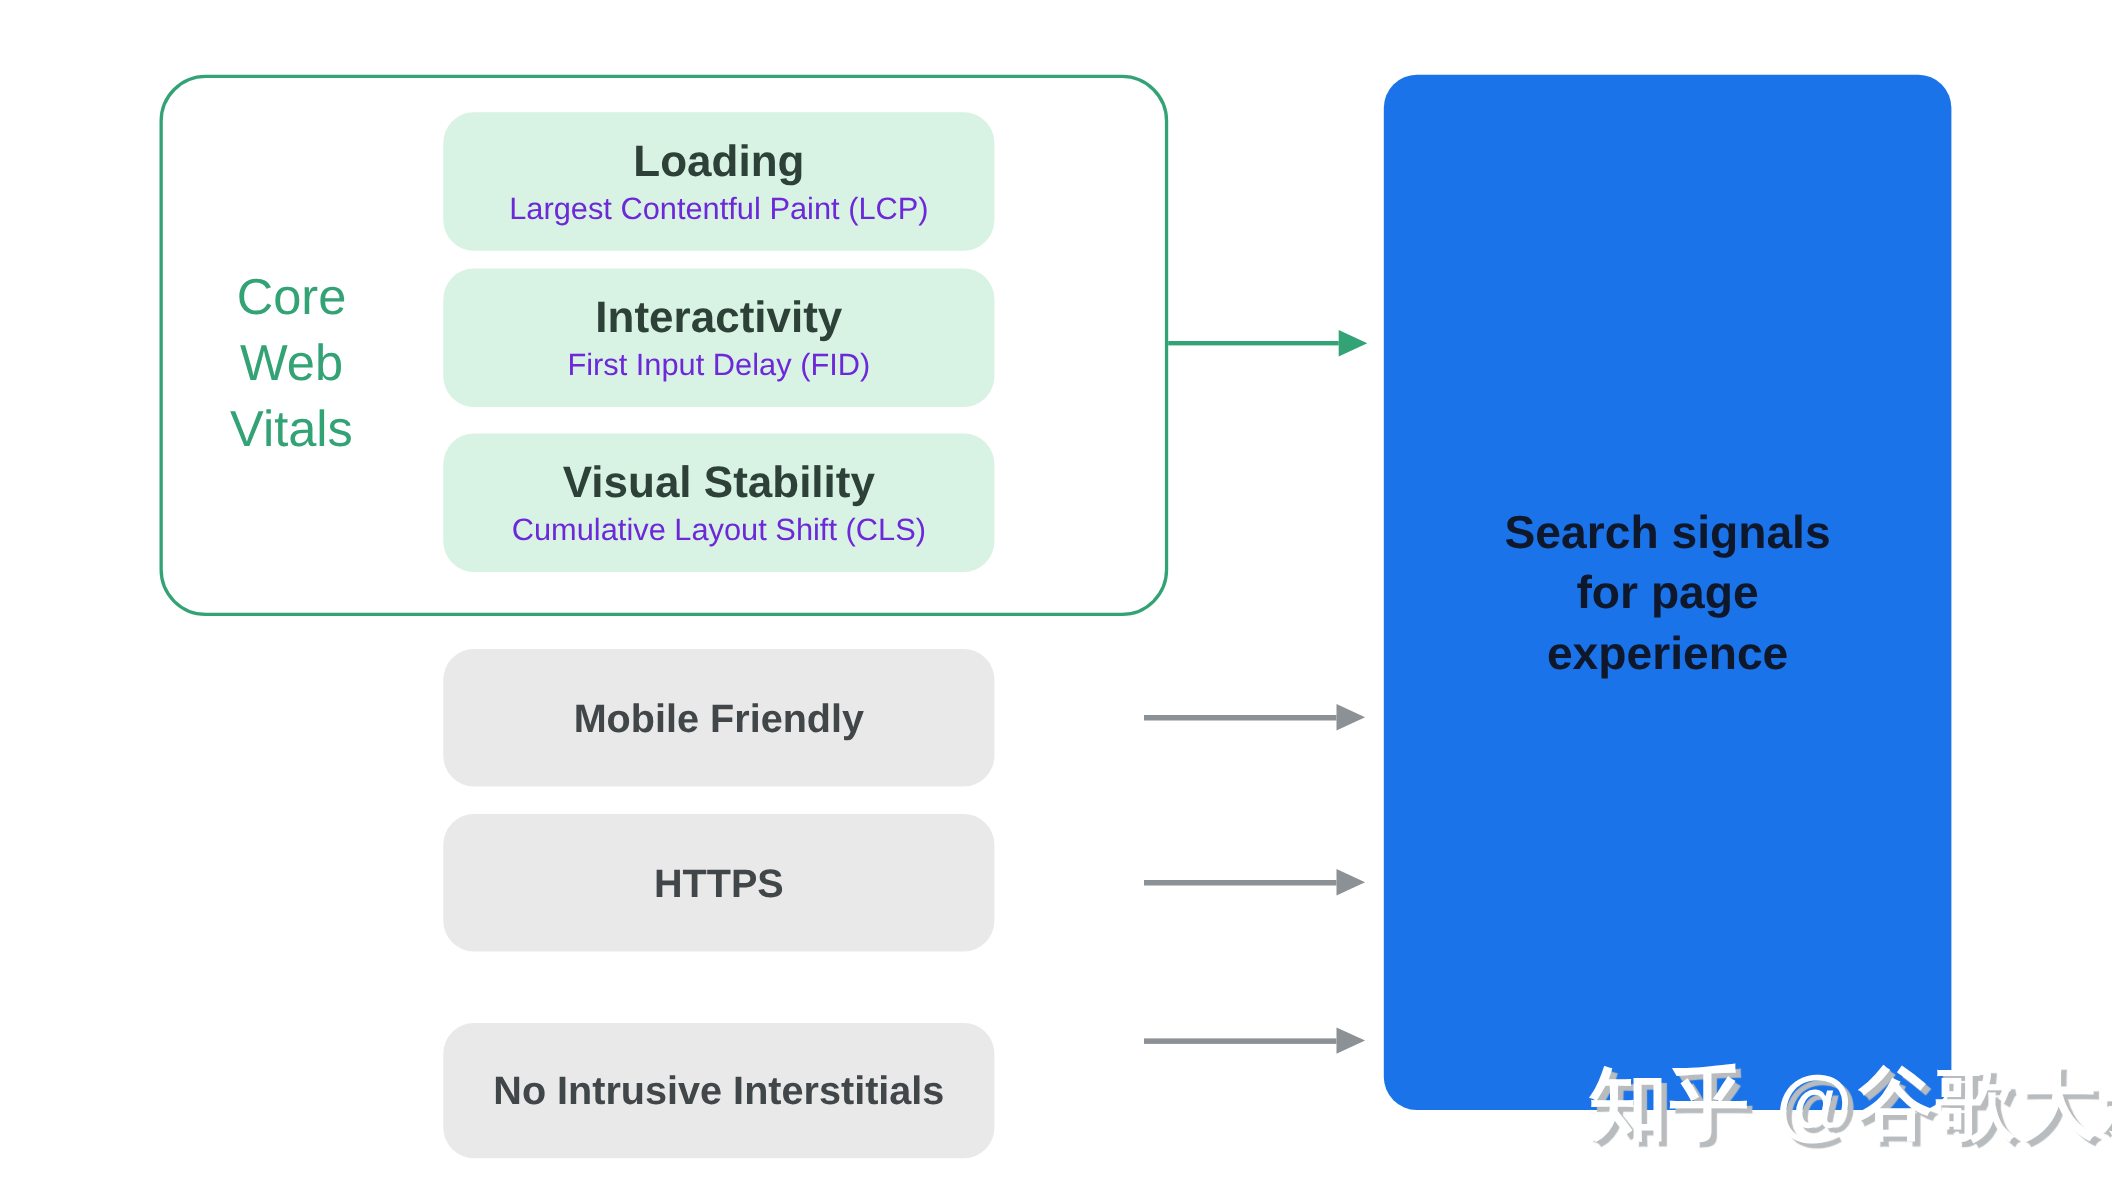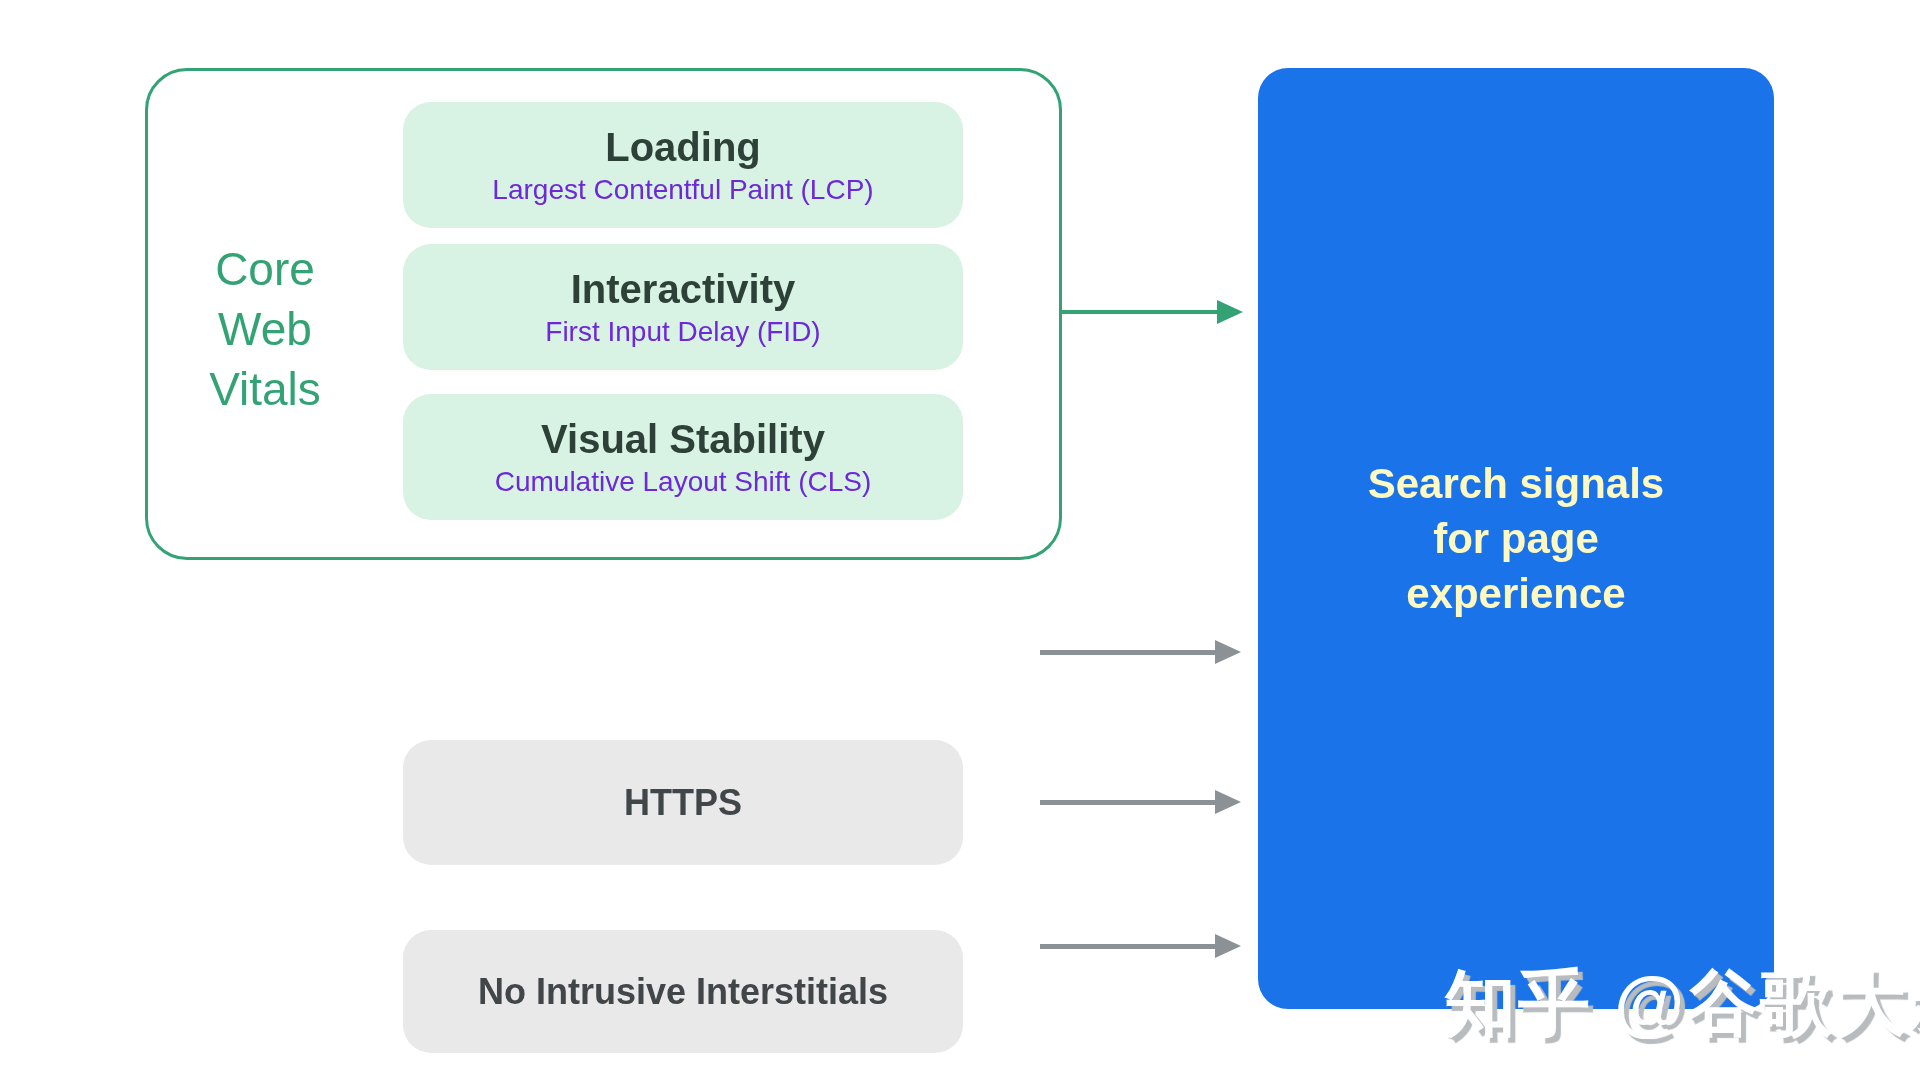--- a/index.html
+++ b/index.html
@@ -29,21 +29,21 @@
     text-align: center;
     font-size: 46px;
     font-weight: normal;
     line-height: 60px;
     color: #33A376;
   }
 
   
   .pill {
     position: absolute;
-    width: 560px;
+    width: 501px;
     border-radius: 28px;
     display: flex;
     flex-direction: column;
     align-items: center;
     justify-content: center;
     text-align: center;
   }
   .pill.mint { background: #D8F2E3; left: 255px; height: 126px; }
   .pill.mint.p1 { top: 31px; }
   .pill.mint.p2 { top: 173px; }
@@ -101,21 +101,21 @@
     width: 516px; height: 941px;
     background: #1A73E8;
     border-radius: 30px;
     display: flex;
     flex-direction: column;
     align-items: center;
     justify-content: center;
     z-index: 1;
   }
   .blue-line {
-    color: #fef9c3;
+    color: #0f172a;
     font-size: 42px;
     font-weight: bold;
     line-height: 55px;
     text-align: center;
   }
 
   
   .watermark {
     position: absolute;
     left: 1444px; top: 956px;
@@ -145,20 +145,23 @@
       <div class="pill-title">Interactivity</div>
       <div class="pill-sub">First Input Delay (FID)</div>
     </div>
 
     <div class="pill mint p3">
       <div class="pill-title">Visual Stability</div>
       <div class="pill-sub">Cumulative Layout Shift (CLS)</div>
     </div>
   </div>
 
+  <div class="pill gray g1">
+    <div class="gray-label">Mobile Friendly</div>
+  </div>
   <div class="pill gray g2">
     <div class="gray-label">HTTPS</div>
   </div>
   <div class="pill gray g3">
     <div class="gray-label">No Intrusive Interstitials</div>
   </div>
 
   <div class="arrow green">
     <div class="shaft"></div>
     <div class="head"></div>

